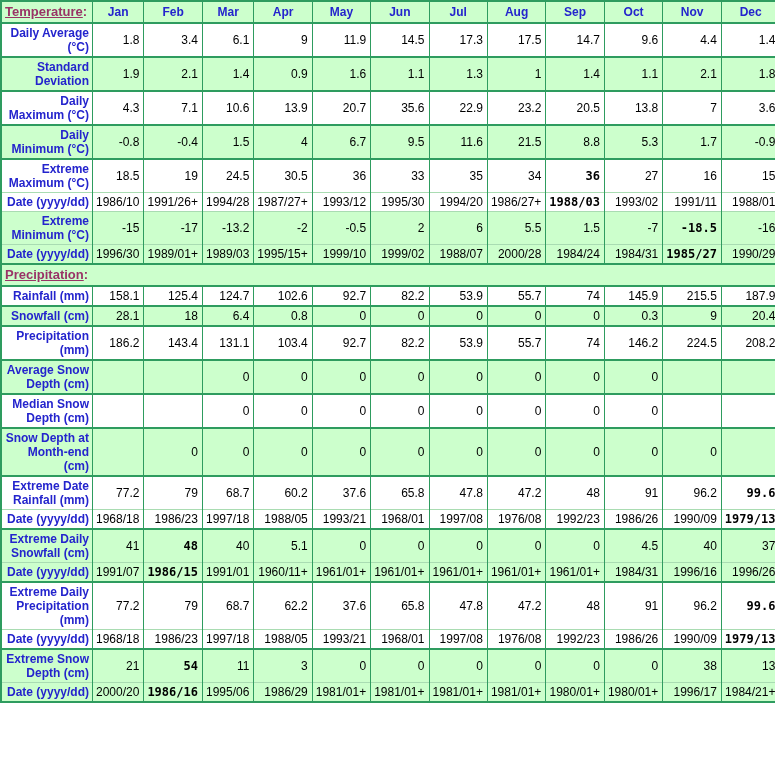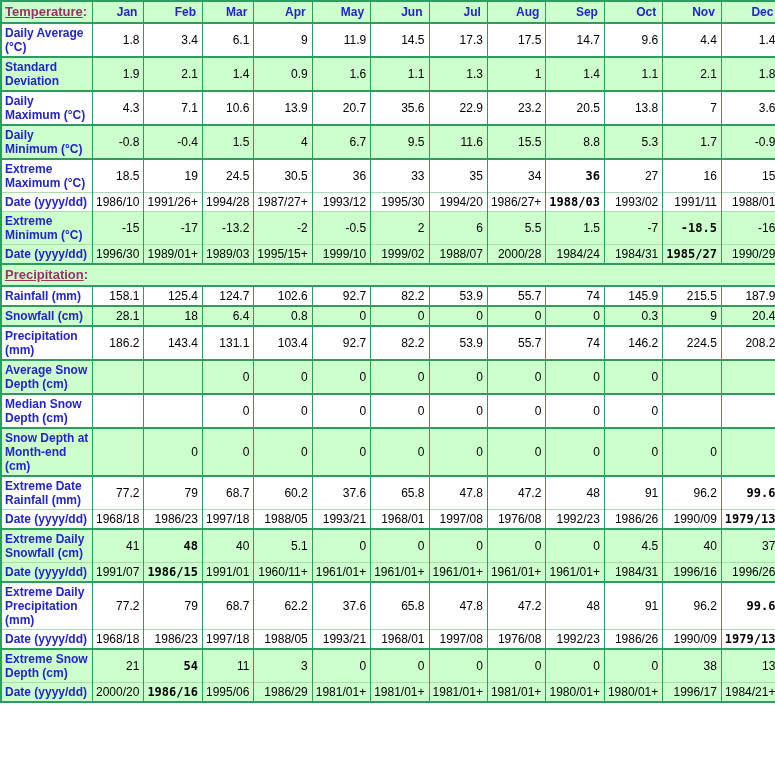--- a/index.html
+++ b/index.html
@@ -26,28 +26,28 @@
     line-height:14px;
     font-size:12px;
   }
   tr.sep-dark>td, tr.sep-dark>th{border-top:2px solid var(--bdark);}
   tr.sep-light>td{border-top:1px solid var(--blight);}
   .bg-green{background:var(--green);}
   .bg-white{background:#ffffff;}
   th.colhead{
     color:var(--blue);
     font-weight:bold;
-    text-align:right;
+    text-align:center;
     background:var(--green);
     padding:2px 6px;
   }
   td.rowlabel{
     color:var(--blue);
     font-weight:bold;
-    text-align:left;
+    text-align:right;
     width:84px;
     min-width:84px;
     max-width:84px;
     padding-left:3px;
   }
   td.num{
     text-align:right;
     white-space:nowrap;
     padding-right:4px;
   }
@@ -141,21 +141,21 @@
       </tr>
       <tr class="sep-dark">
         <td class="rowlabel bg-green">Daily Minimum (°C)</td>
         <td class="num bg-green">-0.8</td>
         <td class="num bg-green">-0.4</td>
         <td class="num bg-green">1.5</td>
         <td class="num bg-green">4</td>
         <td class="num bg-green">6.7</td>
         <td class="num bg-green">9.5</td>
         <td class="num bg-green">11.6</td>
-        <td class="num bg-green">15.5</td>
+        <td class="num bg-green">21.5</td>
         <td class="num bg-green">8.8</td>
         <td class="num bg-green">5.3</td>
         <td class="num bg-green">1.7</td>
         <td class="num bg-green">-0.9</td>
       </tr>
       <tr class="sep-dark">
         <td class="rowlabel bg-white">Extreme Maximum (°C)</td>
         <td class="num bg-white">18.5</td>
         <td class="num bg-white">19</td>
         <td class="num bg-white">24.5</td>

